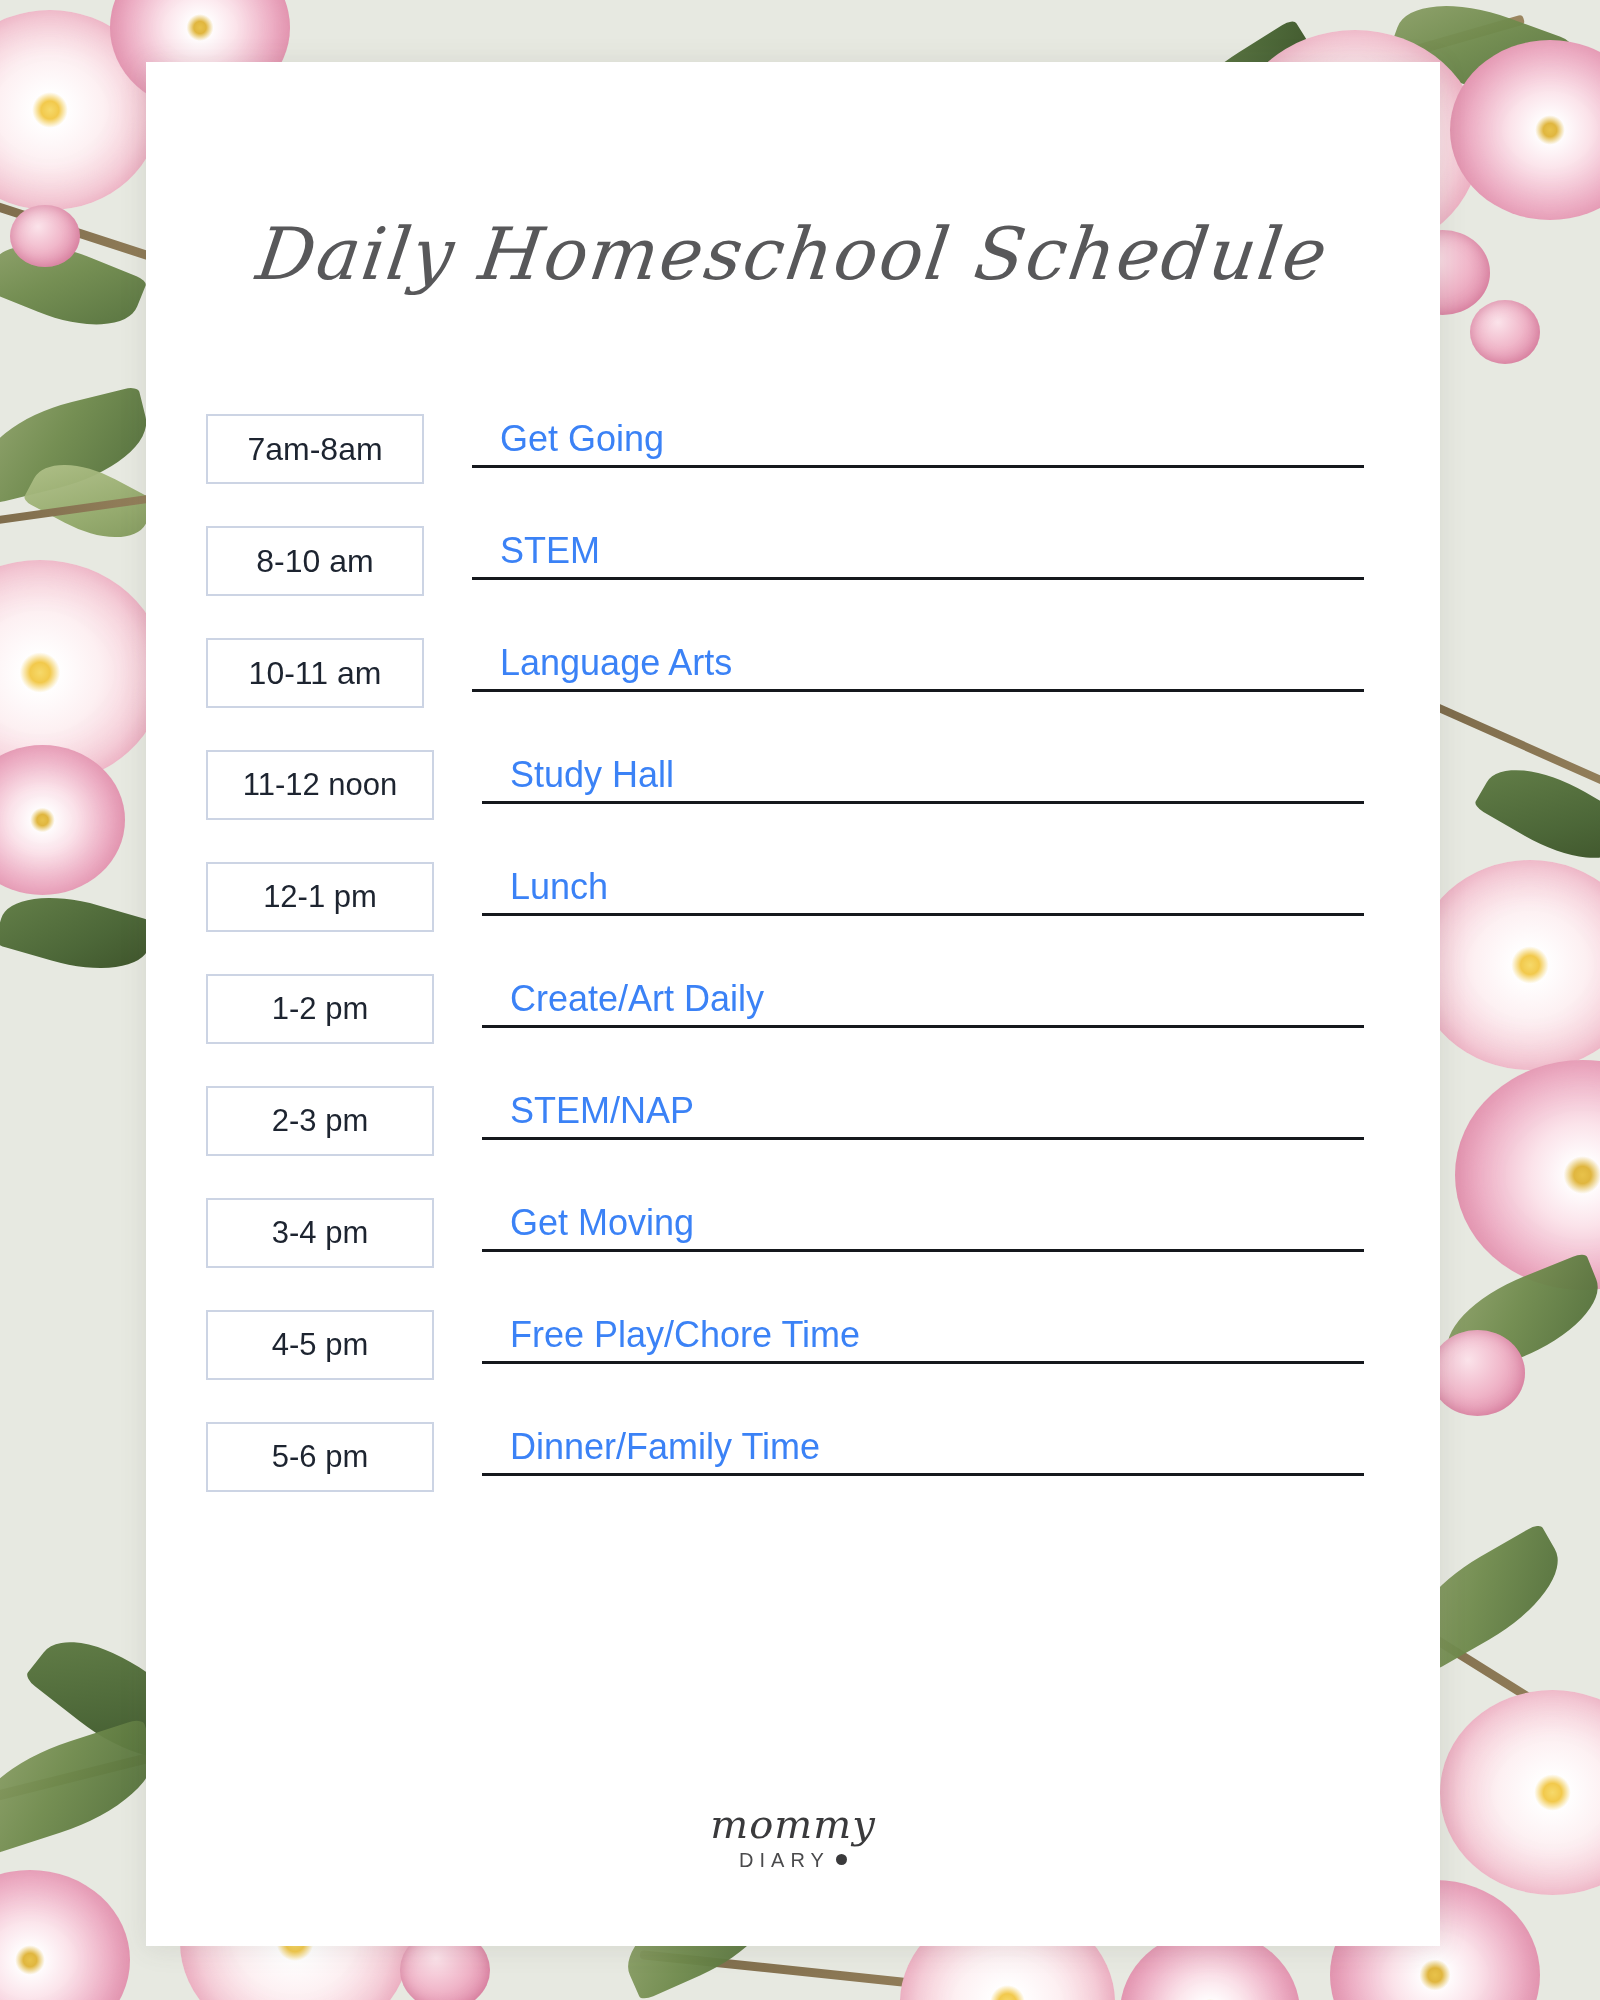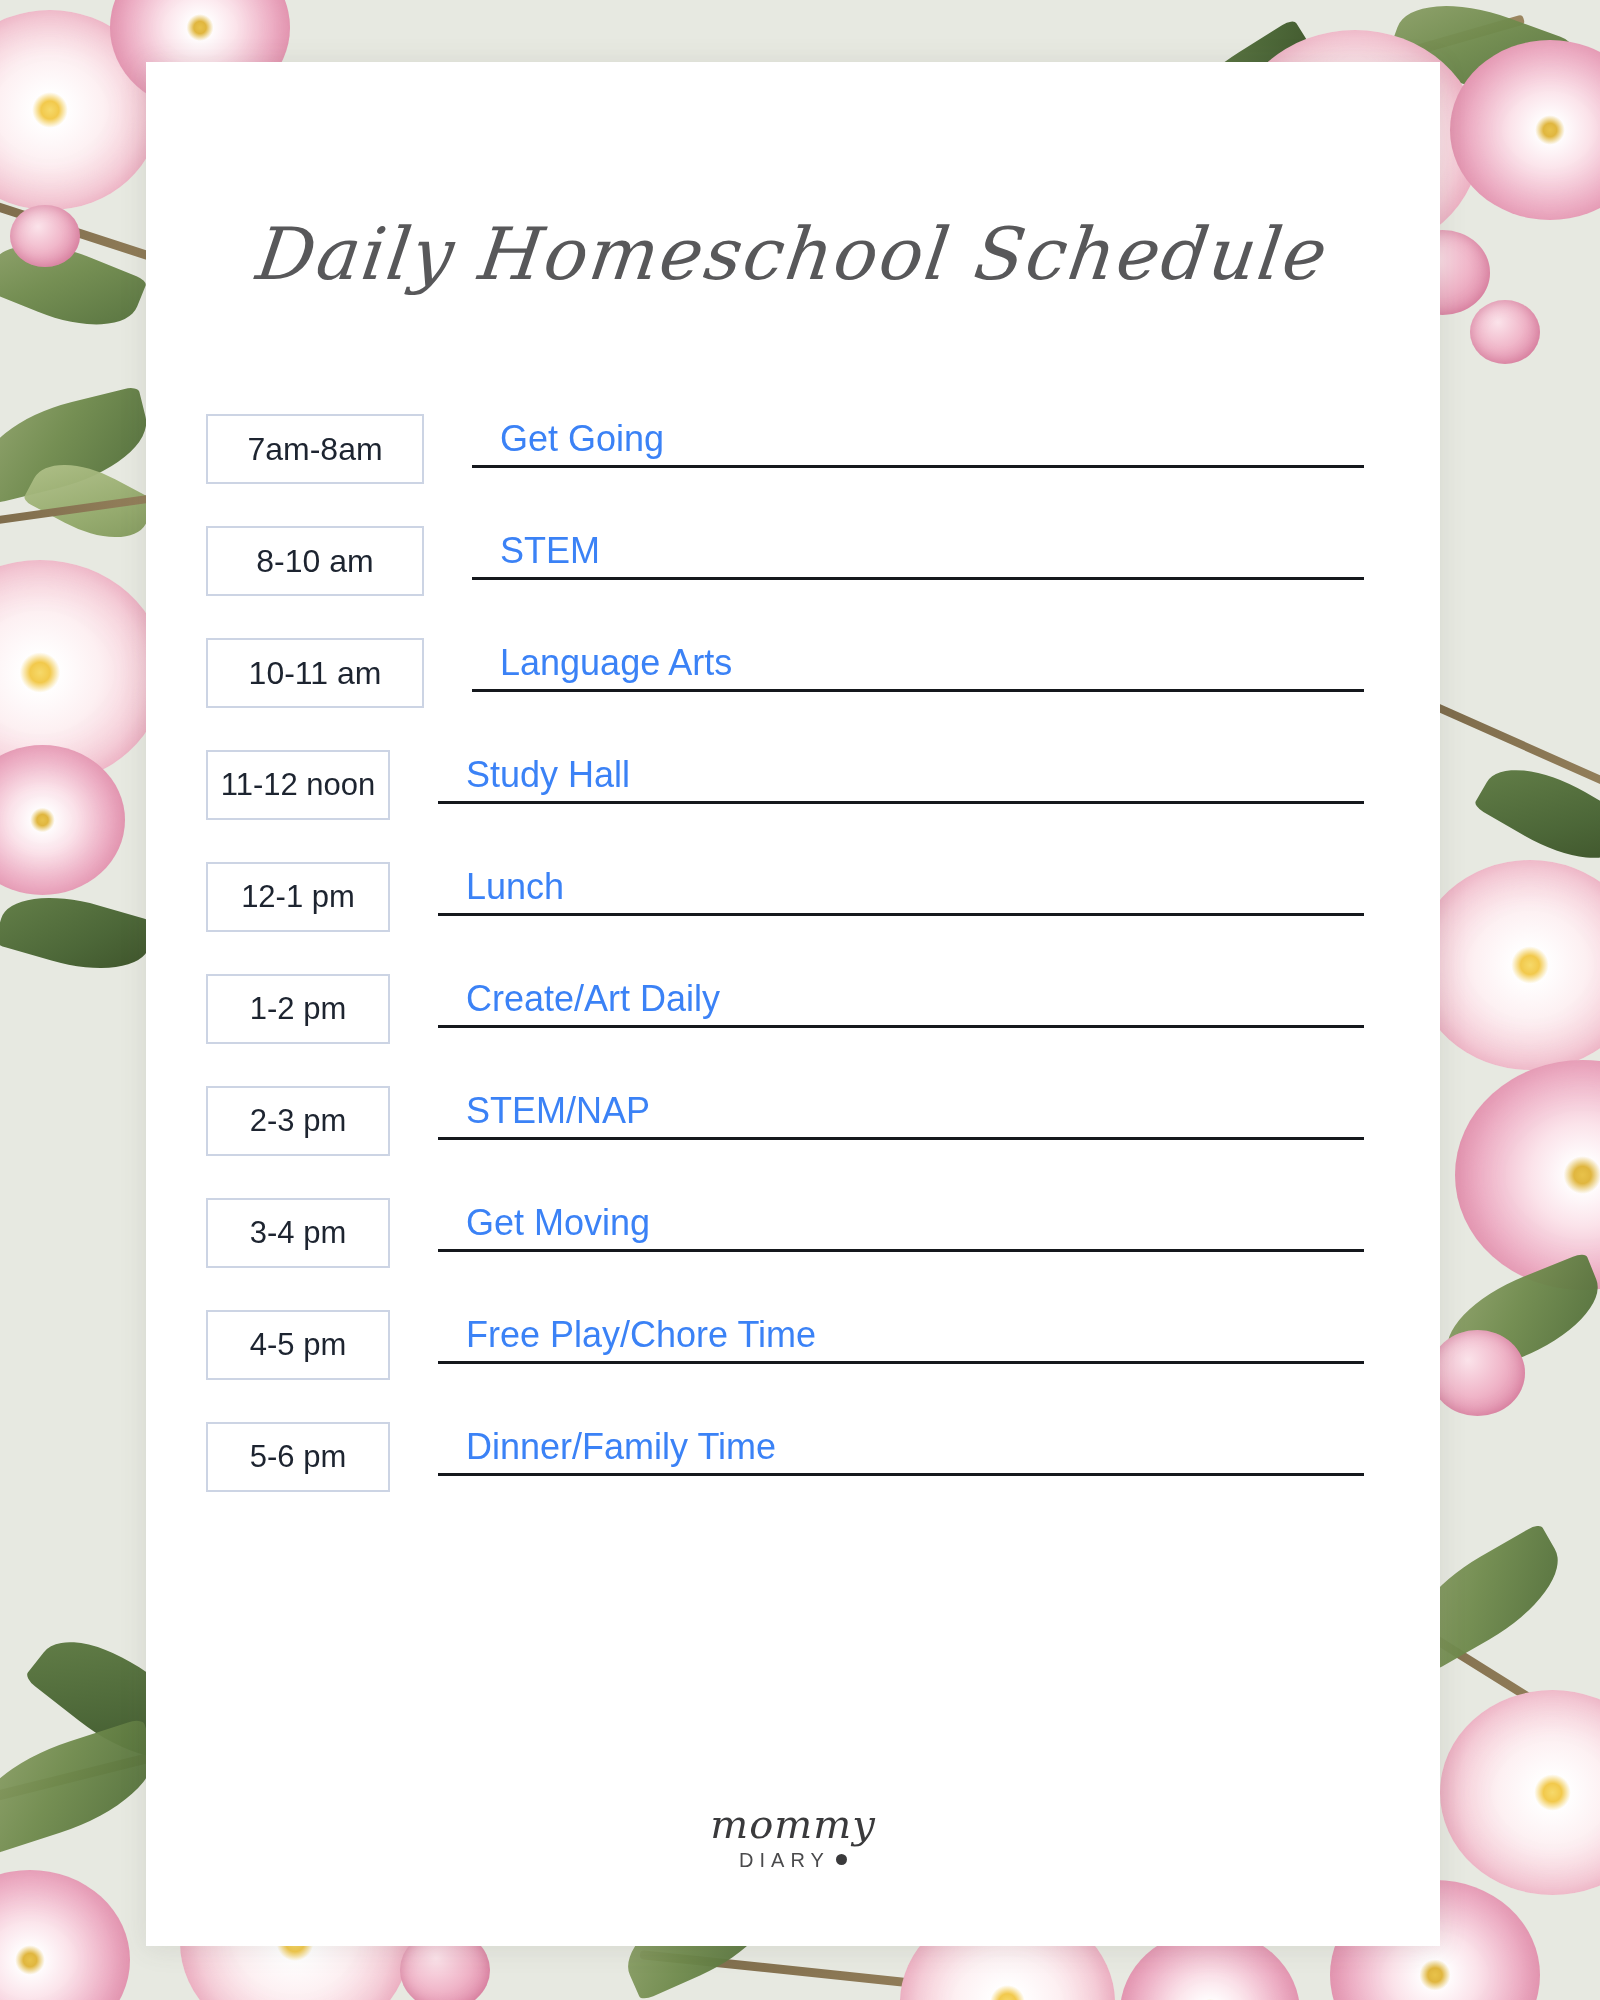--- a/index.html
+++ b/index.html
@@ -109,21 +109,21 @@
     display: flex;
     align-items: center;
     justify-content: center;
     font-size: 32px;
     color: #1d2430;
     margin-top: 22px;
     flex: 0 0 auto;
     background: #fff;
   }
   .time-box.wide {
-    width: 184px;
+    width: 228px;
     font-size: 31px;
   }
   .task {
     flex: 1 1 auto;
     margin-left: 48px;
     position: relative;
     height: 92px;
   }
   .task-label {
     font-size: 36px;

